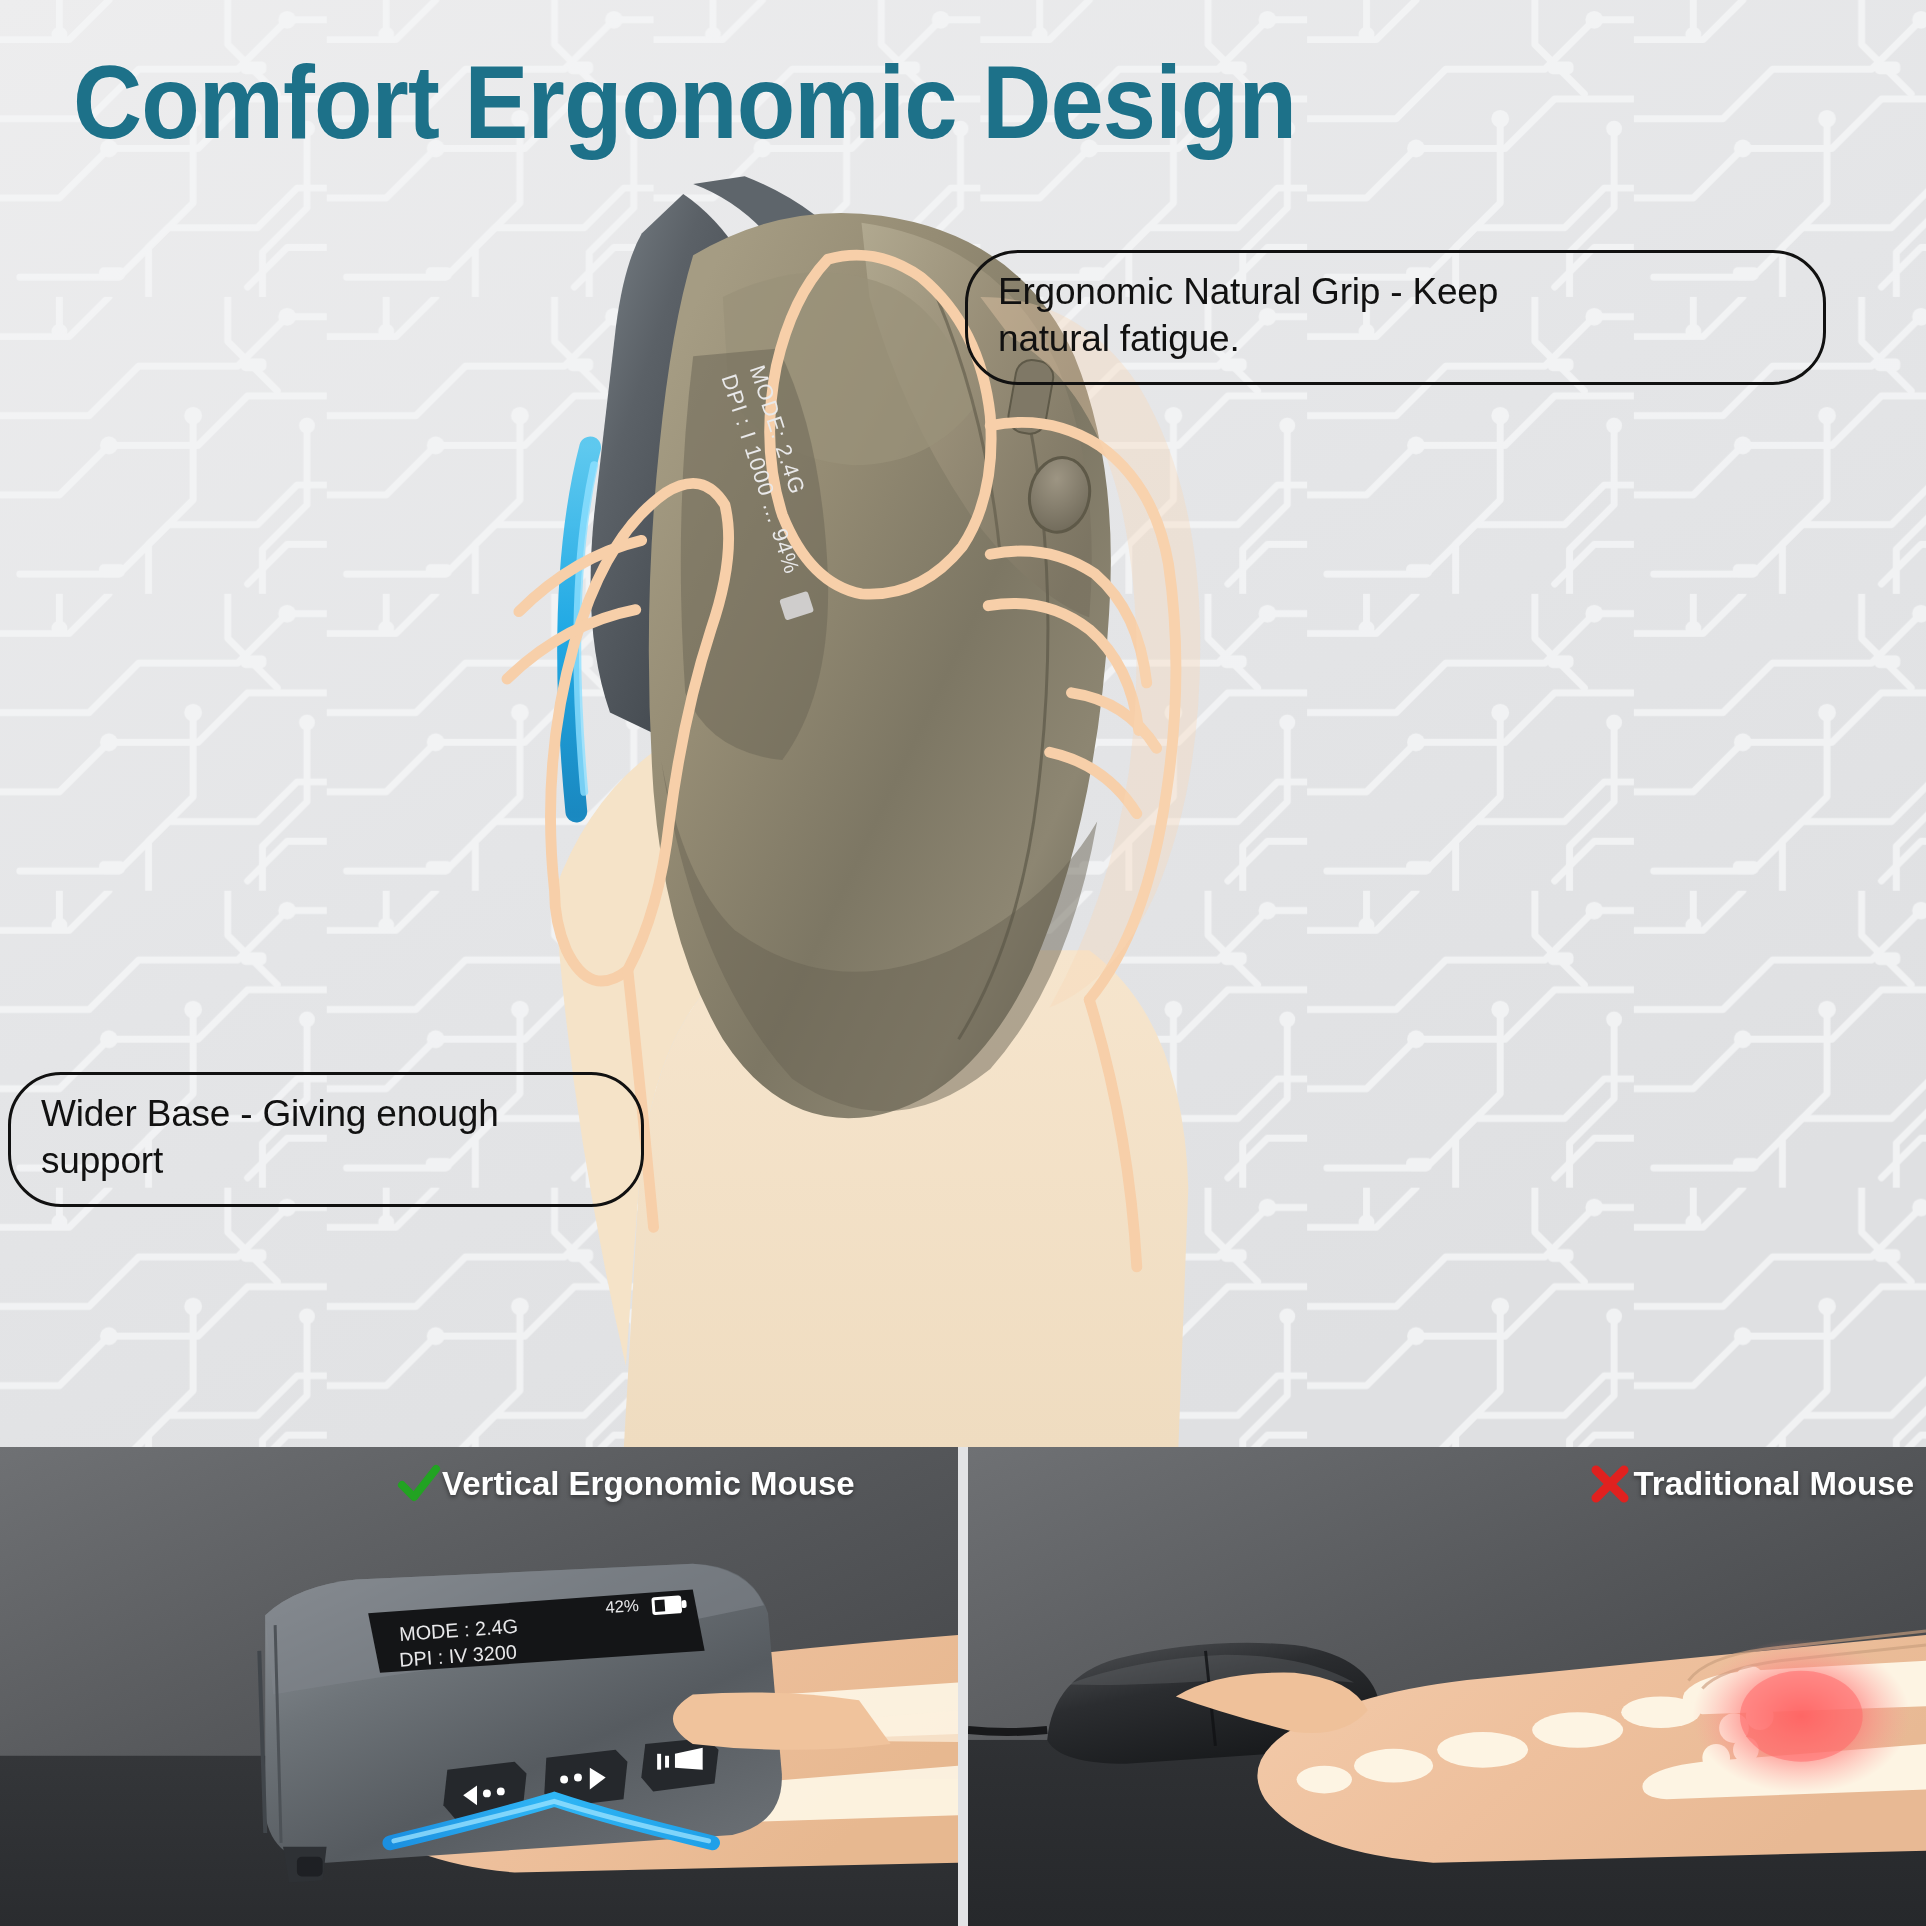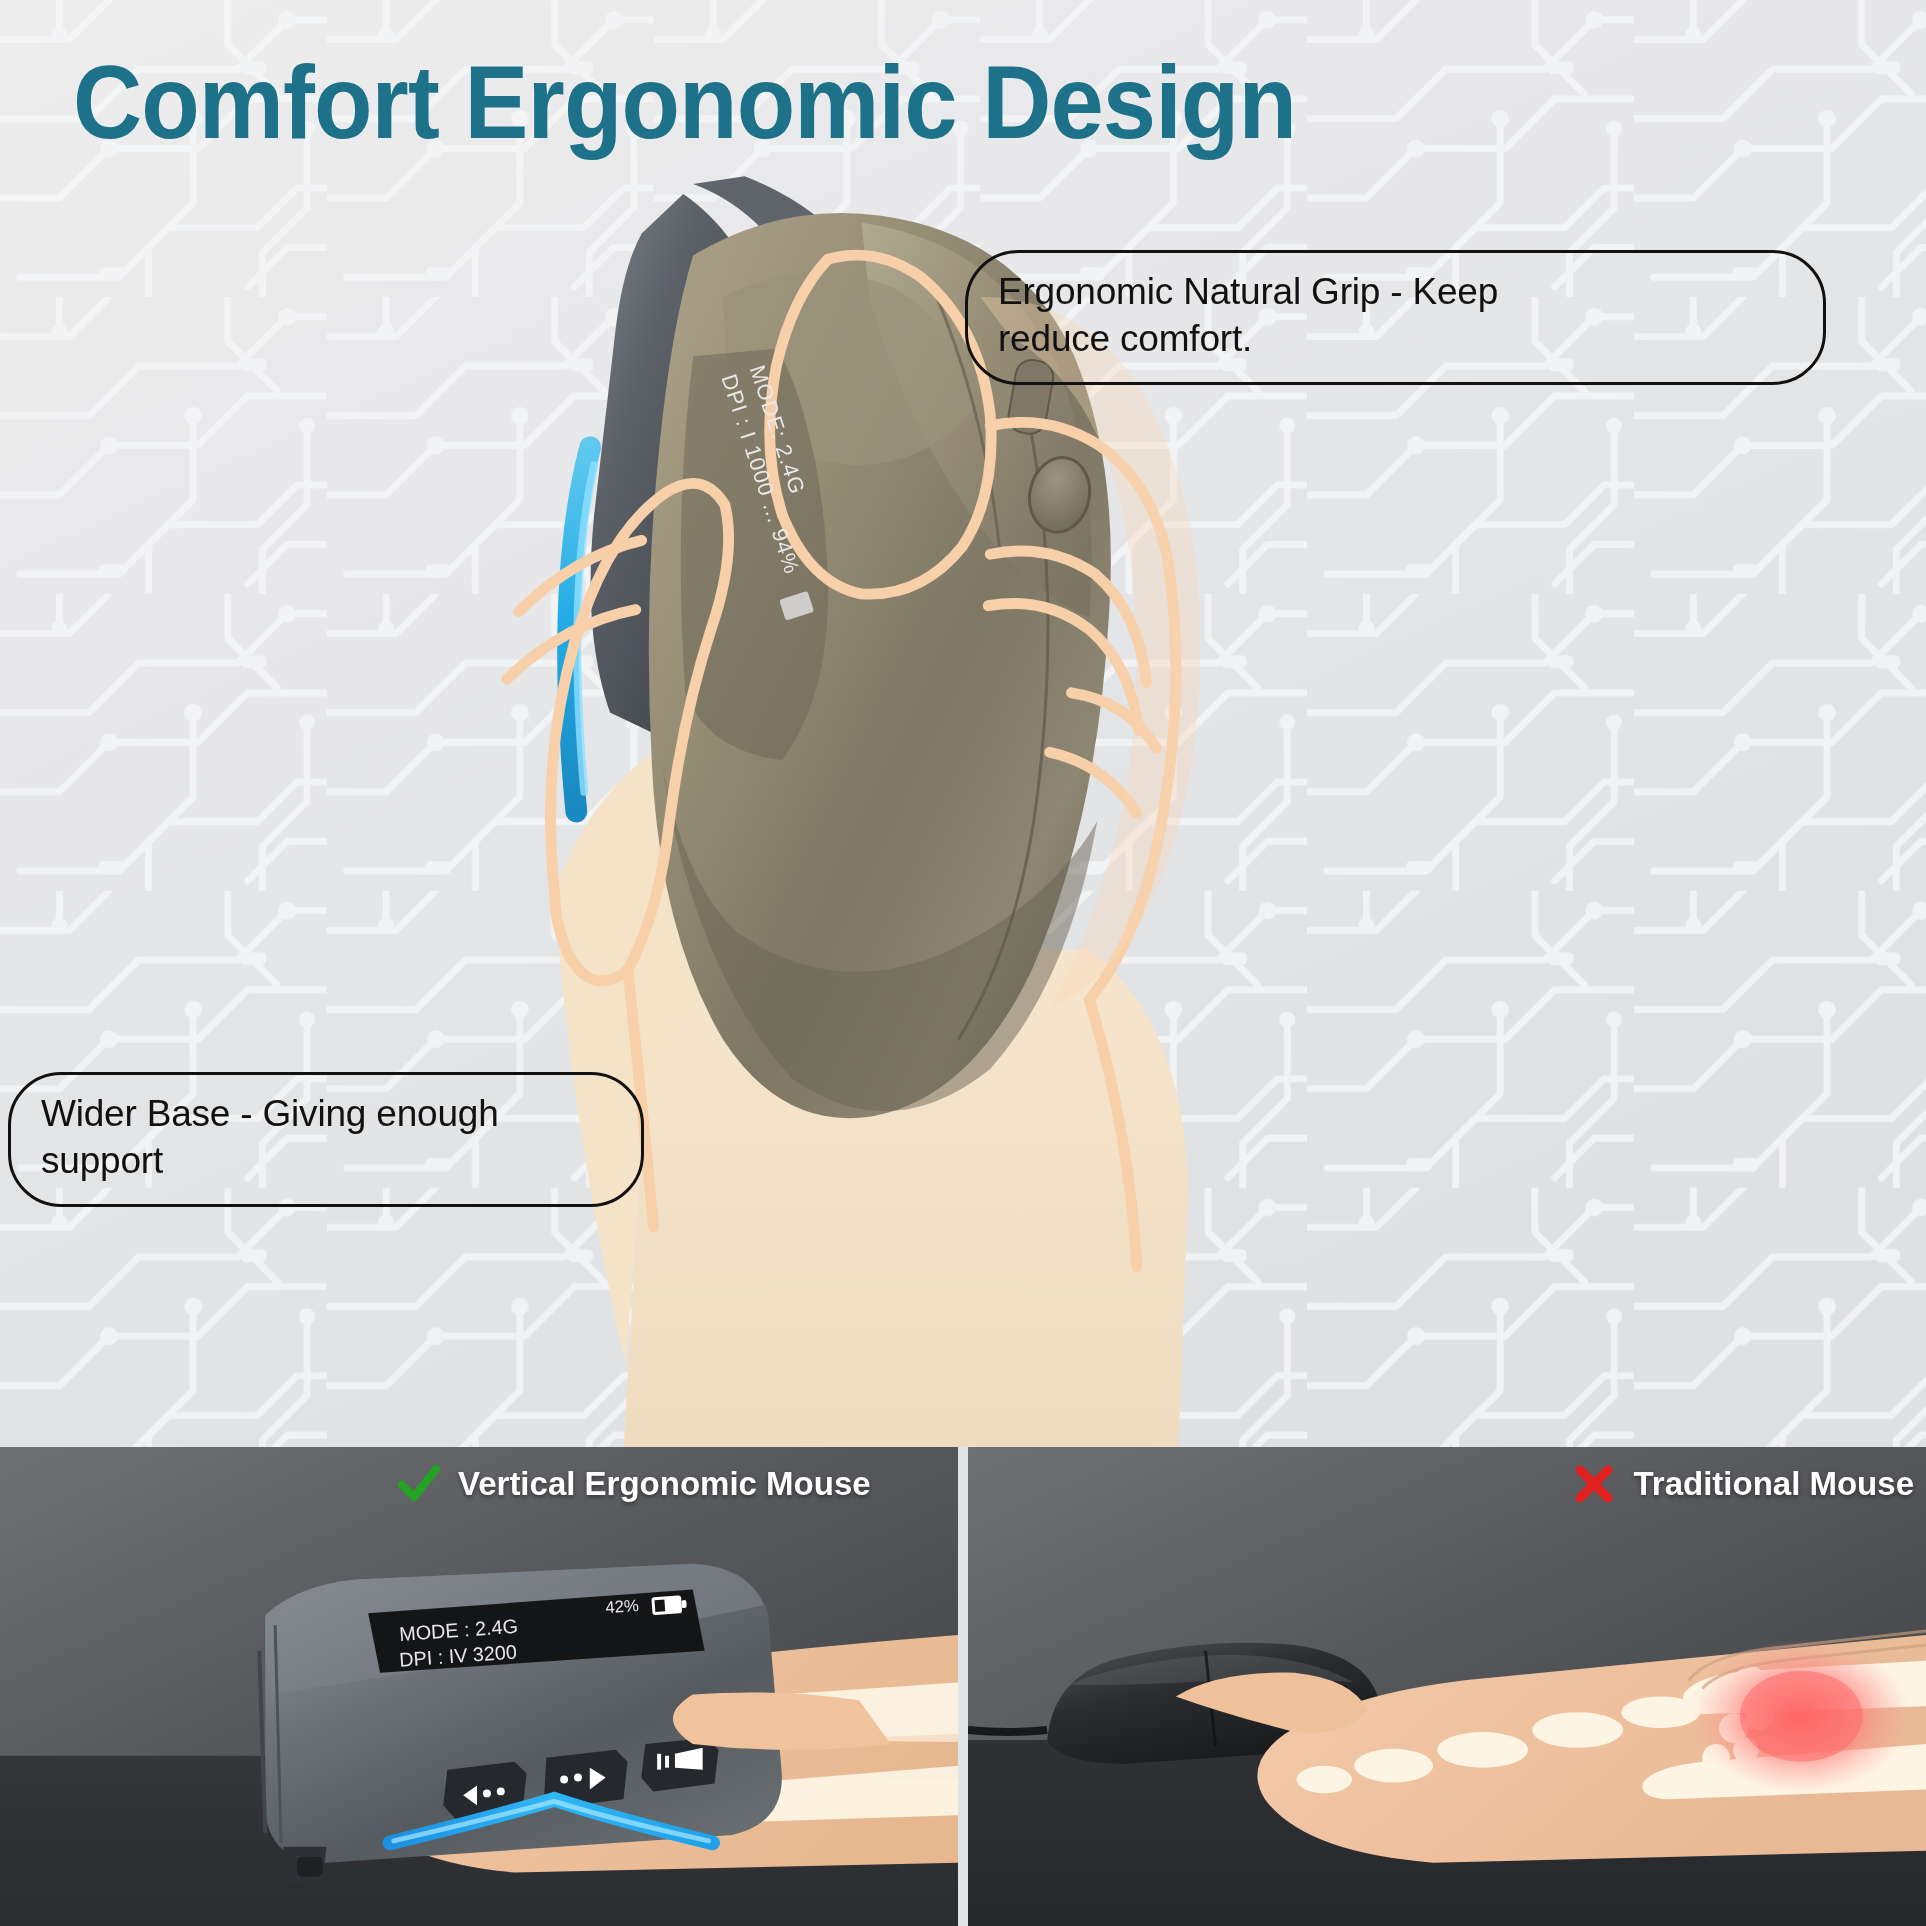--- a/index.html
+++ b/index.html
@@ -60,21 +60,21 @@
   .panel {
     position: relative; height: 479px; overflow: hidden;
   }
   .panel-left  { width: 958px; margin-right: 10px; }
   .panel-right { width: 958px; padding-left: 24px; }
 
   .panel-bg { position: absolute; inset: 0; width: 100%; height: 100%; }
 
   .panel-label {
     position: absolute; top: 14px;
-    display: flex; align-items: center; gap: 16px;
+    display: flex; align-items: center; 
     font-size: 33px; font-weight: 700; color: #ffffff;
     text-shadow: 0 2px 4px rgba(0,0,0,0.45);
     white-space: nowrap;
     text-align: right;
   }
   .panel-label.left  { left: 396px; }
   .panel-label.right { right: 12px; }
   .mark { width: 46px; height: 46px; flex: 0 0 46px; }
 </style>
 </head>
@@ -215,21 +215,21 @@
         <text x="0" y="0" fill="#e9e9ea" font-family="'Liberation Sans', sans-serif" font-size="22" letter-spacing="1">MODE:  2.4G</text>
         <text x="0" y="30" fill="#e9e9ea" font-family="'Liberation Sans', sans-serif" font-size="22" letter-spacing="1">DPI :  I 1000  ...  94%</text>
         <rect x="232" y="14" width="22" height="30" rx="3" fill="#cfcdcc"></rect>
       </g>
     </svg>
 
     <h1 class="hero-title">Comfort Ergonomic Design</h1>
 
     <div class="callout callout-grip">
       <div>Ergonomic Natural Grip - Keep</div>
-      <div>reduce comfort.</div>
+      <div>natural fatigue.</div>
     </div>
 
     <div class="callout callout-base">
       <div>Wider Base - Giving enough support</div>
     </div>
   </div>
 
   <div class="compare-row">
 
     <div class="panel panel-left">

